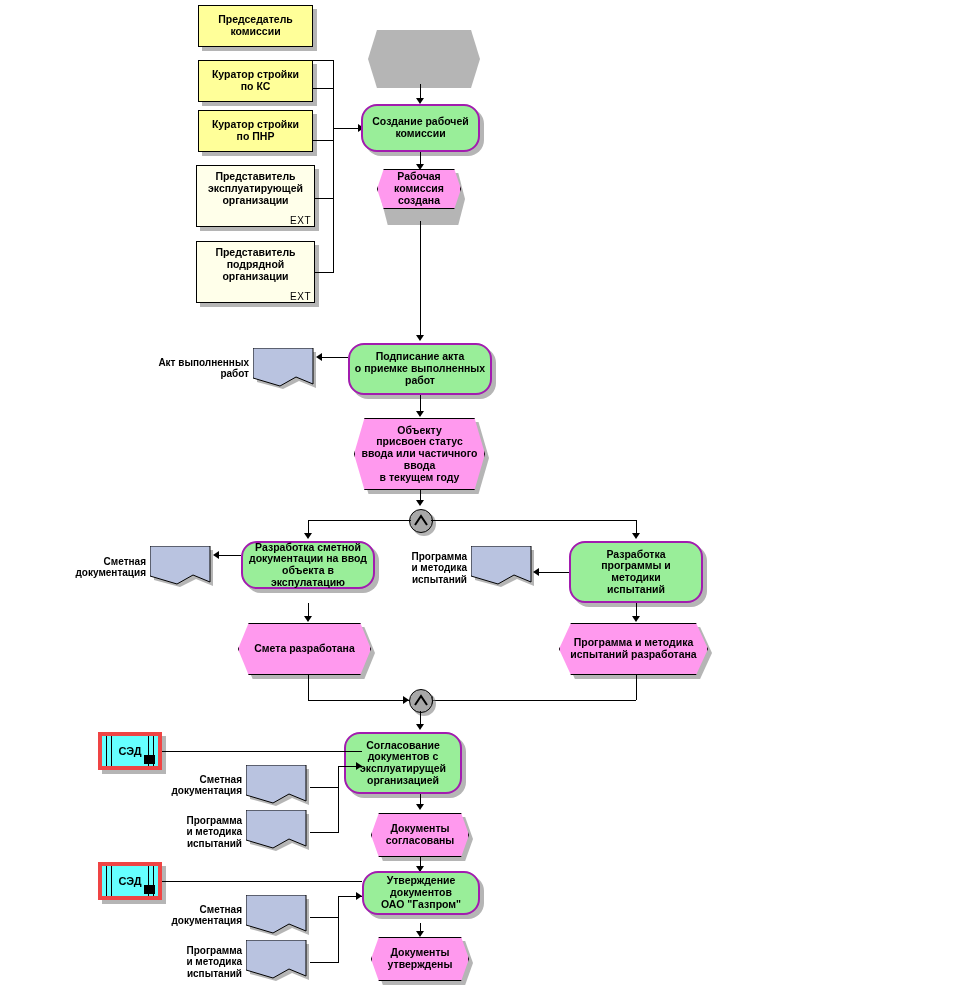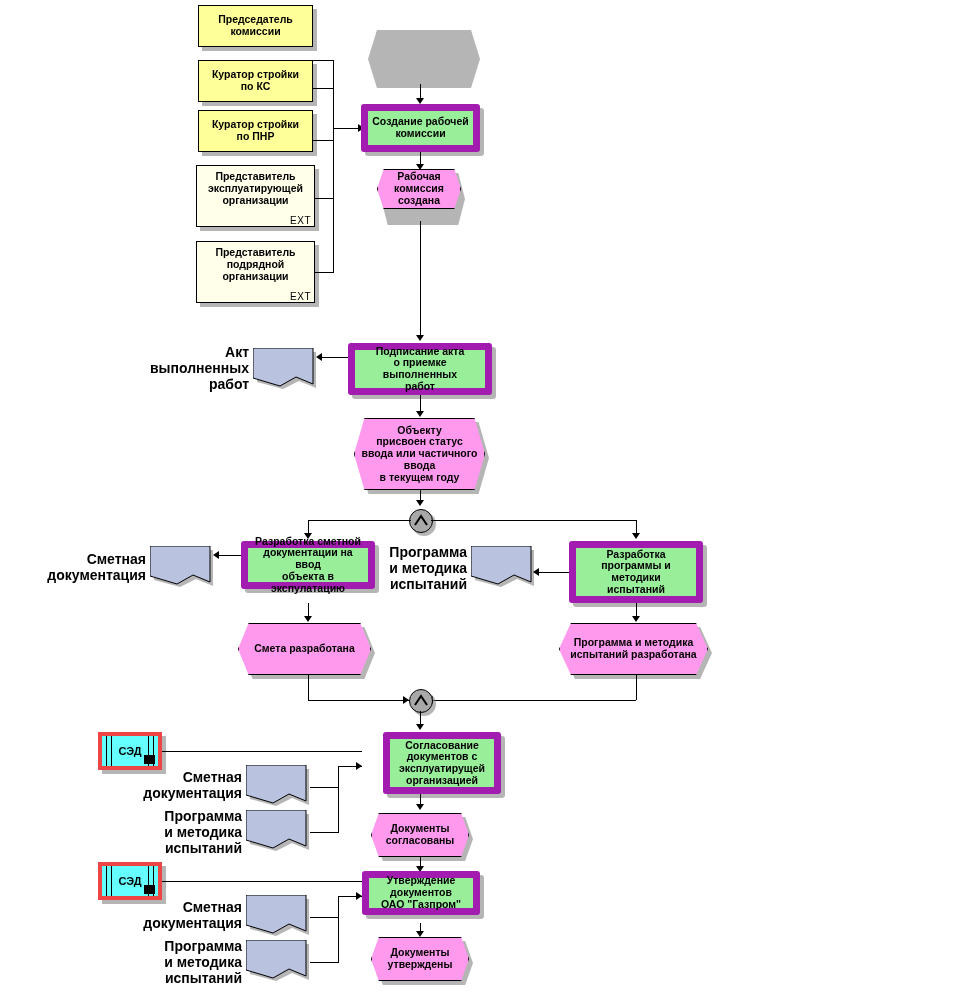--- a/index.html
+++ b/index.html
@@ -15,35 +15,35 @@
 
   
   .org{background:#ffff99;border:1px solid #000;
        box-shadow:4px 4px 0 0 rgba(120,120,120,.55);}
   .org.ext{background:#ffffea;}
   .org .lbl{font-size:10.5px;}
   .extTag{position:absolute;right:3px;bottom:0px;font-size:10px;
           font-weight:normal;letter-spacing:.5px;color:#000;font-family:"Liberation Sans",sans-serif;}
 
   
-  .fn{background:#99ee99;border:7px solid #a21caf;border-radius:3px;
+  .fn{background:#99ee99;border:2px solid #a21caf;border-radius:16px;
       box-shadow:4px 4px 0 0 rgba(120,120,120,.55);}
   .fn .lbl{font-size:10.5px;}
 
   
   .ev{background:#ff99ee;border:1px solid #000;
       -webkit-clip-path:polygon(8% 0,92% 0,100% 50%,92% 100%,8% 100%,0 50%);
       clip-path:polygon(8% 0,92% 0,100% 50%,92% 100%,8% 100%,0 50%);}
   .ev .lbl{font-size:10.5px;}
   .evShadow{position:absolute;background:rgba(120,120,120,.55);
       -webkit-clip-path:polygon(8% 0,92% 0,100% 50%,92% 100%,8% 100%,0 50%);
       clip-path:polygon(8% 0,92% 0,100% 50%,92% 100%,8% 100%,0 50%);}
   .docWrap{position:absolute;}
   .docShape{position:absolute;left:0;top:0;width:100%;height:100%;}
-  .docLbl{position:absolute;font-size:14px;font-weight:bold;color:#000;
+  .docLbl{position:absolute;font-size:10px;font-weight:bold;color:#000;
           text-align:right;line-height:1.15;white-space:pre-line;
           display:flex;align-items:center;justify-content:flex-end;}
 
   
   .sys{background:#66ffff;border:4px solid #ef4444;
        box-shadow:4px 4px 0 0 rgba(120,120,120,.55);}
   .sys .lbl{font-size:11px;}
   .sysBar{position:absolute;top:0;height:100%;border-left:1px solid #000;border-right:1px solid #000;width:4px;background:#66ffff;}
   .sysIcon{position:absolute;right:3px;bottom:2px;width:9px;height:7px;
            border:1px solid #000;background:#000;}
@@ -236,21 +236,21 @@
 
   <div class="andc" style="left:409px;top:689px;">
     <svg width="22" height="22" viewBox="0 0 22 22">
       <path d="M5 15 L11 6 L17 15" fill="none" stroke="#000" stroke-width="2"></path>
     </svg>
   </div>
 
   <div class="ln v" style="left:420px;top:711px;height:17px;"></div>
   <div class="arw down" style="left:416px;top:724px;"></div>
 
-  <div class="node fn" style="left:383px;top:732px;width:118px;height:62px;">
+  <div class="node fn" style="left:344px;top:732px;width:118px;height:62px;">
     <div class="lbl">Согласование
 документов с
 эксплуатирущей
 организацией</div>
   </div>
 
   <div class="node sys" style="left:98px;top:732px;width:64px;height:38px;">
     <div class="sysBar" style="left:4px;"></div>
     <div class="sysBar" style="right:4px;"></div>
     <div class="lbl">СЭД</div>

